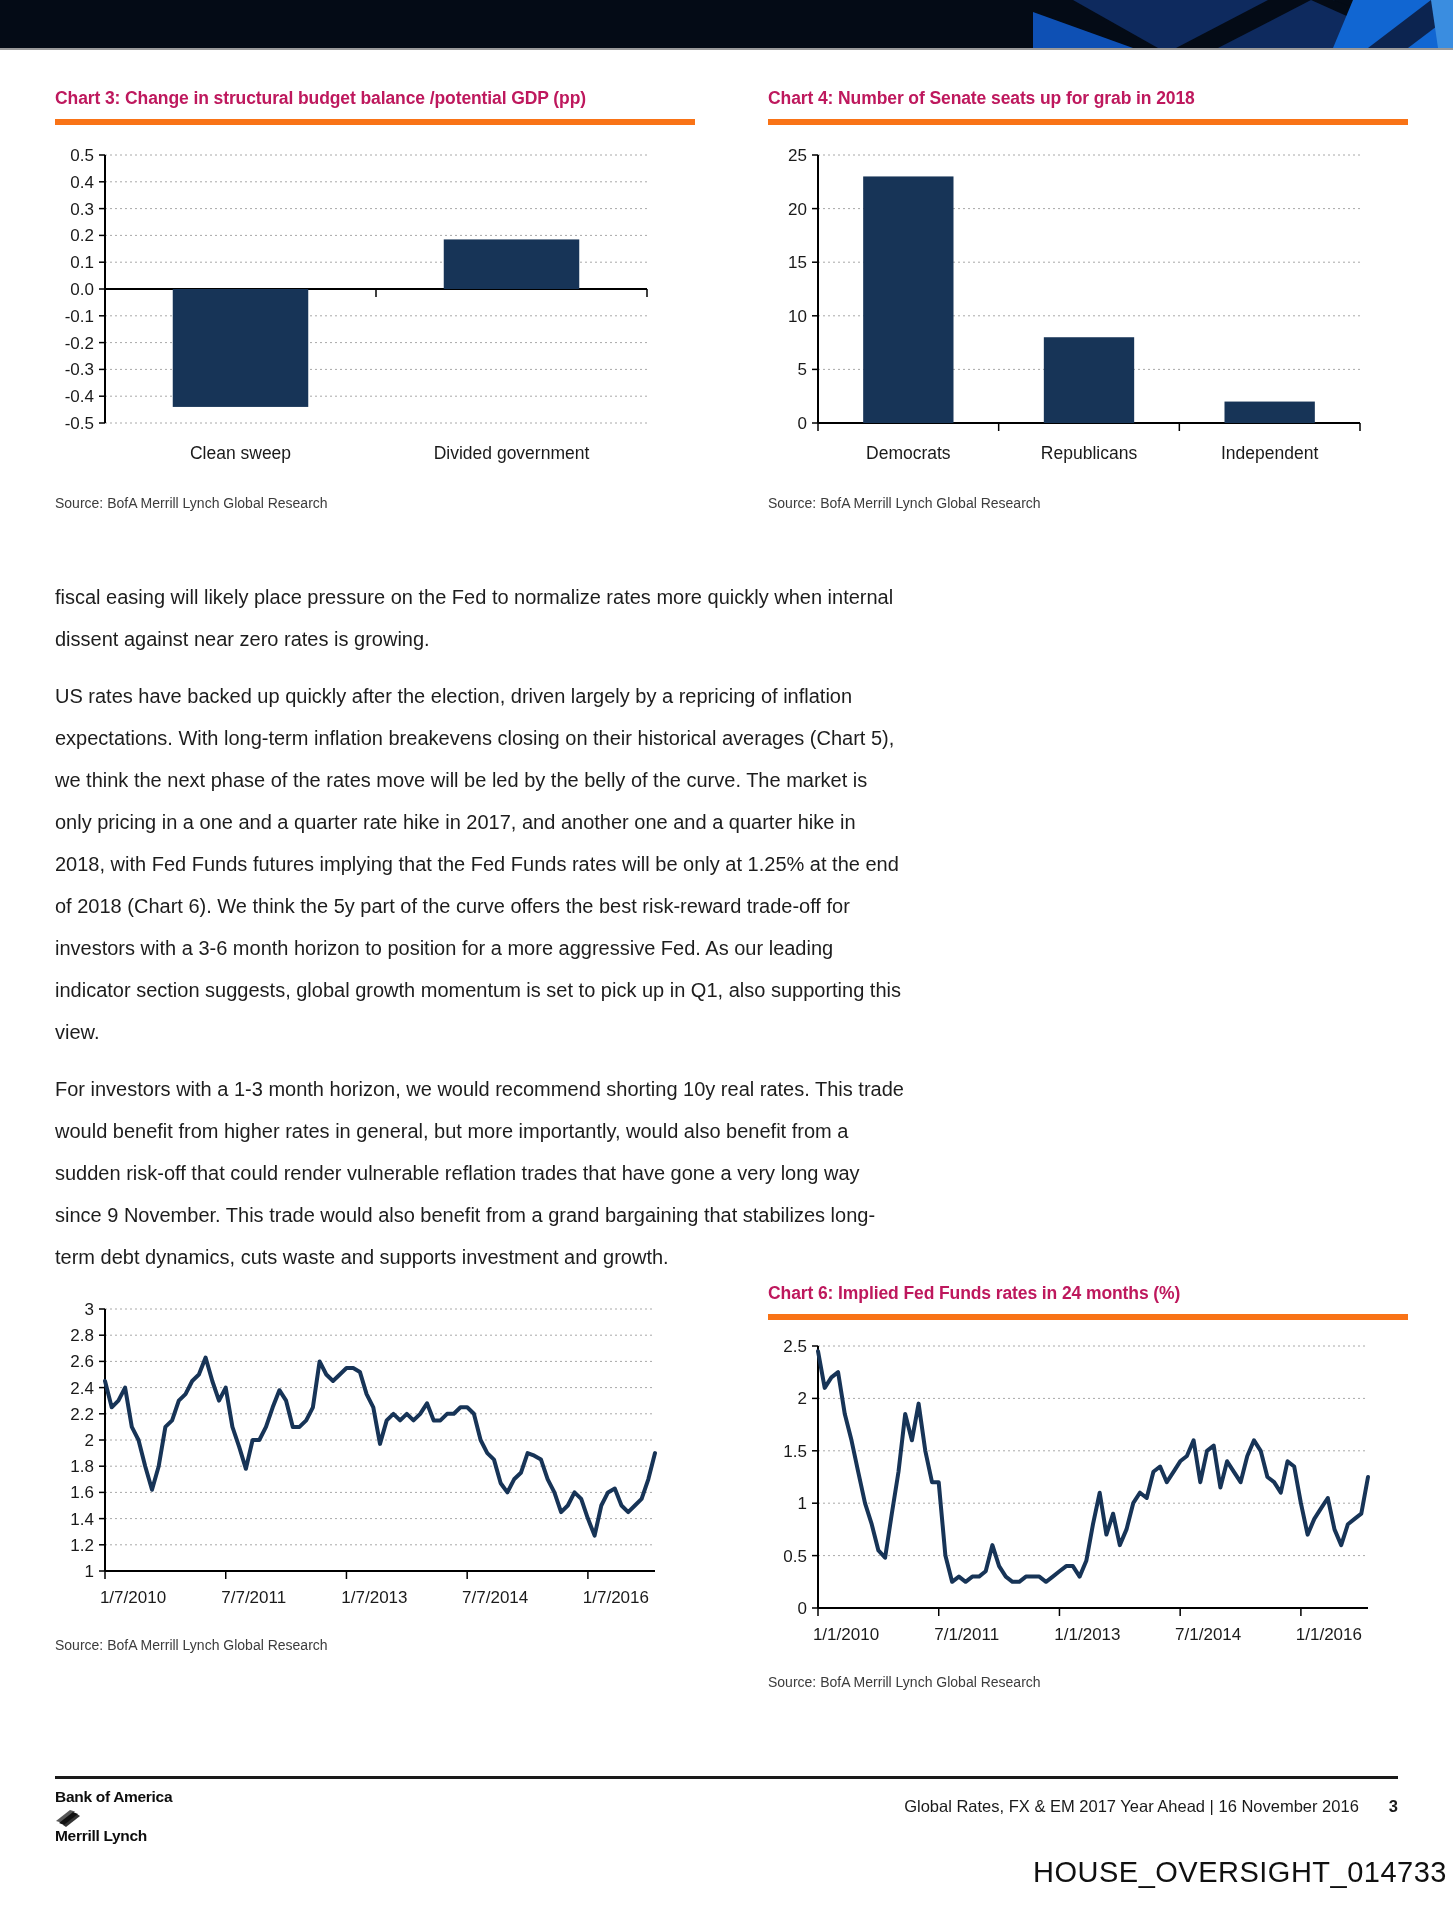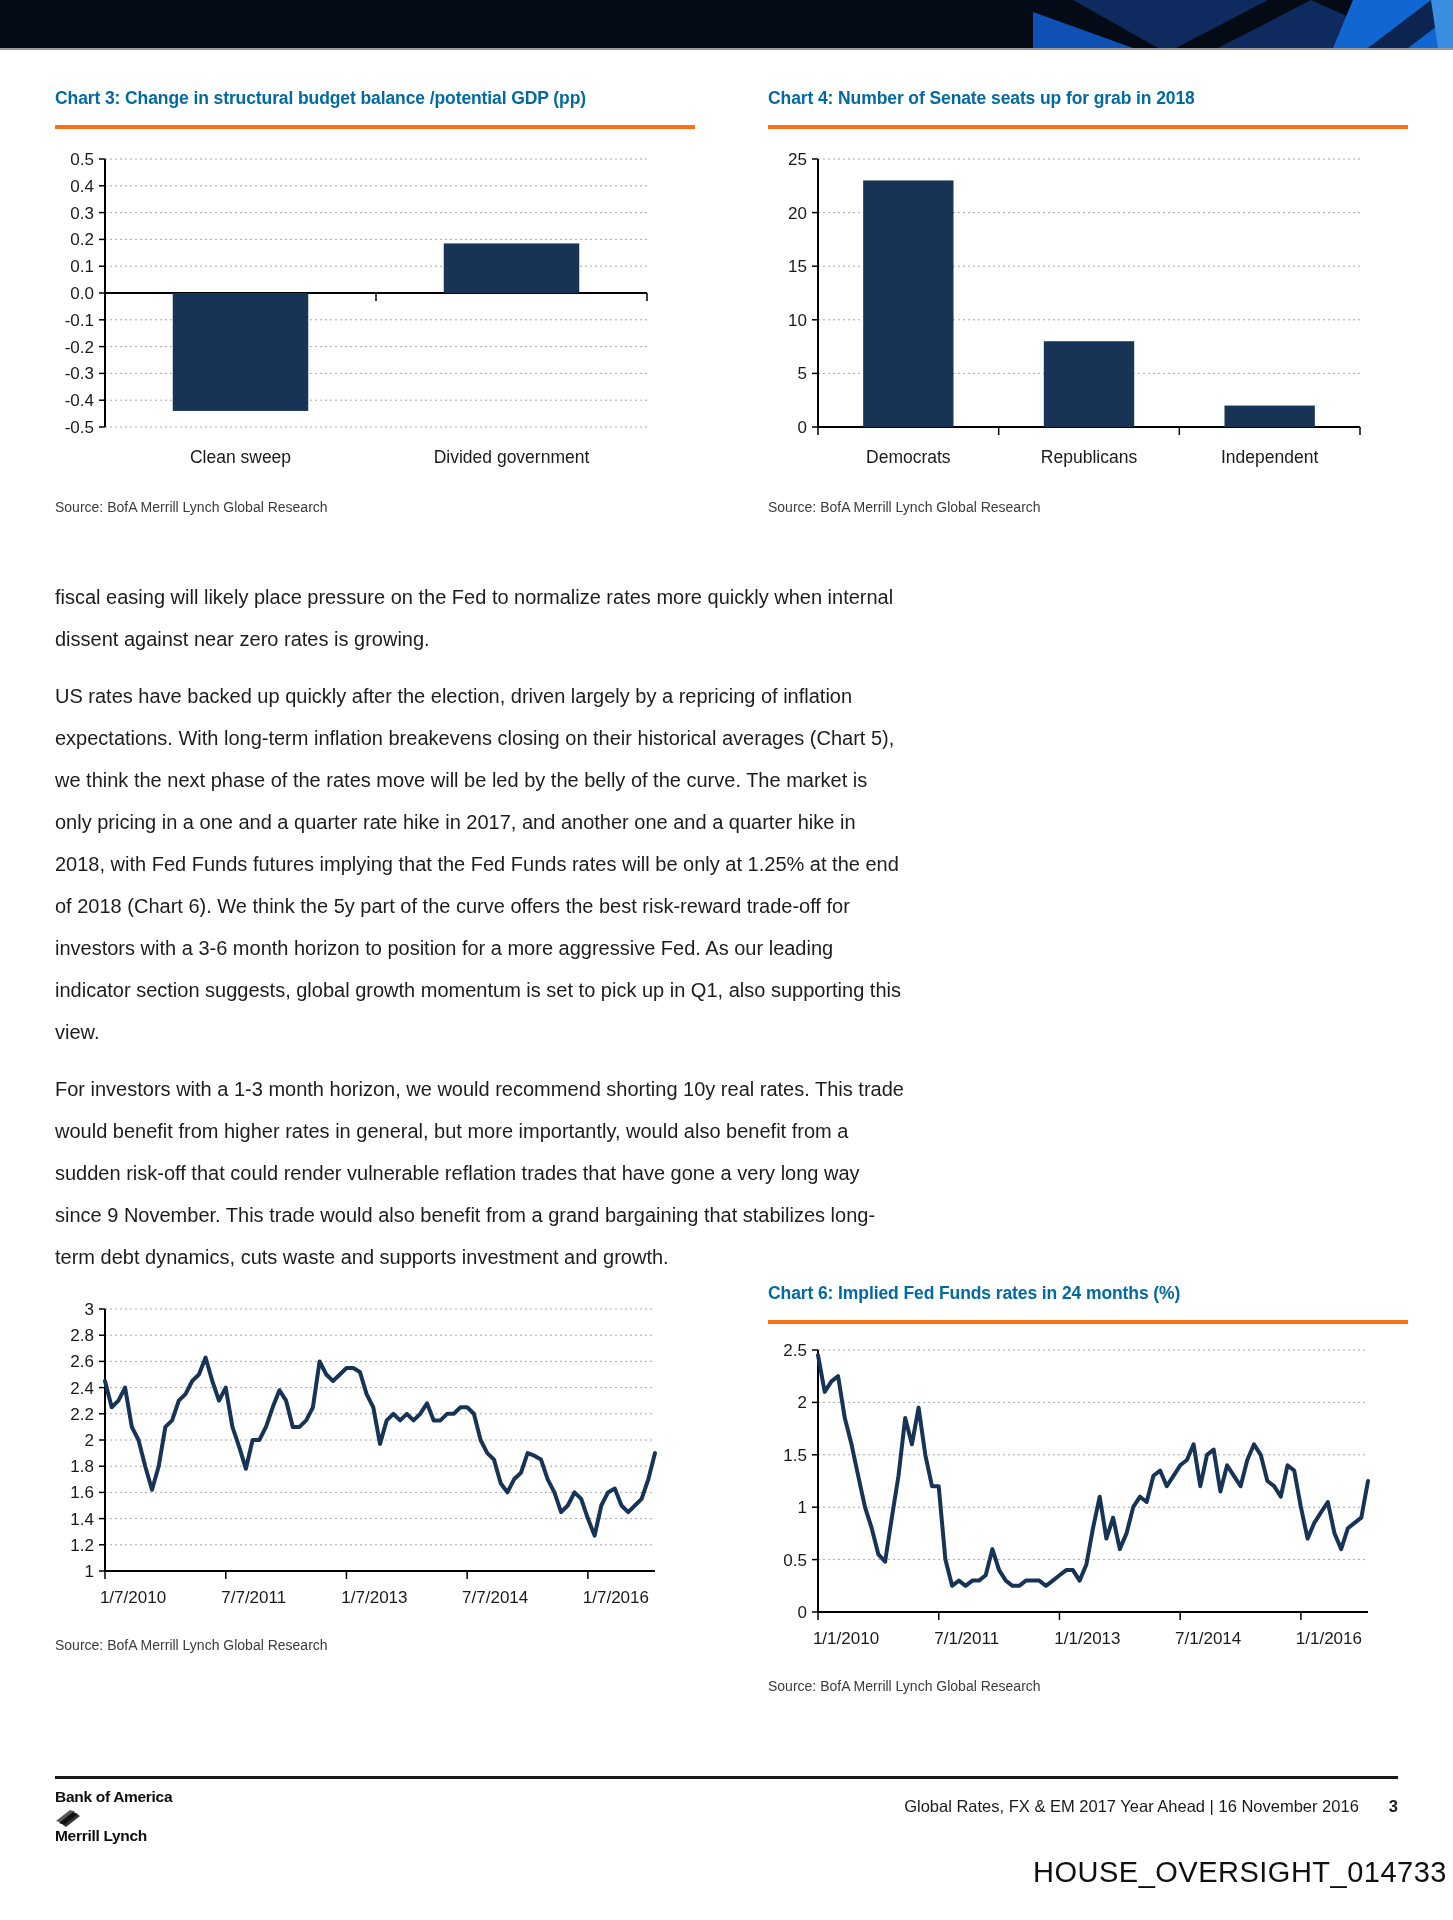--- a/index.html
+++ b/index.html
@@ -9,21 +9,21 @@
   
   .band{position:absolute;top:0;left:0;width:1453px;height:48px;background:#040b16;border-bottom:2px solid #9a9a9a;}
   .band svg{position:absolute;right:0;top:0;}
 
   
   .panel{position:absolute;width:640px;}
   .panel.row1{top:88px;}
   .panel.row2{top:1283px;}
   .panel.left{left:55px;}
   .panel.right{left:768px;}
-  .chart-title{font-size:17.5px;font-weight:bold;color:#0369a1;padding-bottom:16px;border-bottom:4px solid #f97316;letter-spacing:-0.1px;}
+  .chart-title{font-size:17.5px;font-weight:bold;color:#be185d;padding-bottom:10px;border-bottom:6px solid #f97316;letter-spacing:-0.1px;}
   .chart-canvas{display:block;margin-top:14px;overflow:visible;}
   .source{font-size:14px;color:#3c3c3c;margin-top:8px;}
 
   
   .bodytext{position:absolute;left:55px;top:576px;width:852px;font-size:20px;line-height:42px;color:#1d1d1d;}
   .bodytext p{margin:0 0 15px 0;}
   .section-heading{font-size:20px;font-weight:bold;color:#13223c;margin:24px 0 2px 0;}
 
   
   .footer-rule{position:absolute;top:1776px;left:55px;width:1343px;border-top:3px solid #1a1a1a;}

